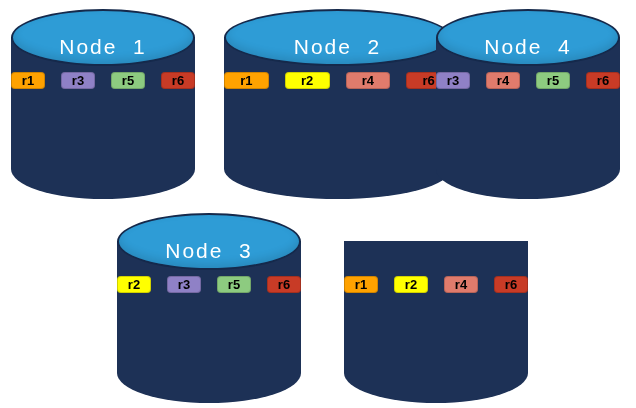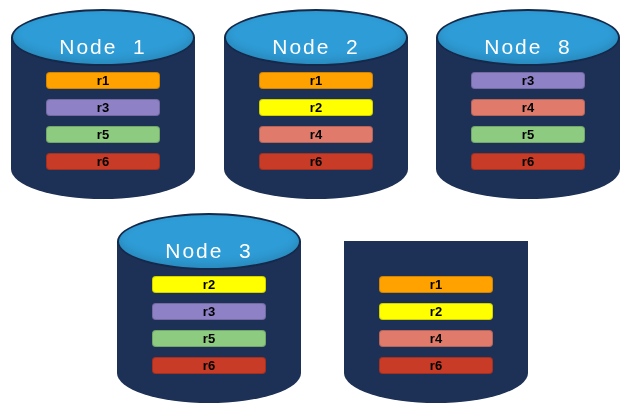--- a/index.html
+++ b/index.html
@@ -14,21 +14,21 @@
     height: 408px;
     background: #ffffff;
     overflow: hidden;
   }
   .node {
     position: absolute;
     width: 184px;
     height: 190px;
   }
   .n1 { left: 11px;  top: 9px;  }
-  .n2 { left: 224px; top: 9px;  }
+  .n2 { left: 224px; top: 9px; padding-left: 43px;  }
   .n3 { left: 436px; top: 9px;  }
   .n4 { left: 117px; top: 213px; }
   .n5 { left: 344px; top: 213px; }
 
   .cyl-body {
     position: absolute;
     left: 0; right: 0;
     top: 28px; bottom: 0;
     background: var(--cyl-body, #1D3156);
     border-radius: 0 0 50% 50% / 0 0 30px 30px;
@@ -54,23 +54,23 @@
     letter-spacing: 2px;
     white-space: pre;
     transform: translateY(1px);
     margin-top: 16px;
   }
   .bars {
     position: absolute;
     left: 0; right: 0;
     top: 63px;
     display: flex;
-    flex-direction: column;
+    flex-direction: row;
     align-items: center;
-    gap: 10px;
+    gap: 16px;
   }
   .bar {
     width: 114px;
     height: 17px;
     border-radius: 4px;
     text-align: center;
     line-height: 17px;
     font-size: 13px;
     font-weight: 700;
     color: var(--bar-text, #000000);
@@ -104,21 +104,21 @@
       <div class="bar" style="background: rgb(255, 162, 0);">r1</div>
       <div class="bar" style="background: rgb(255, 255, 0);">r2</div>
       <div class="bar" style="background: rgb(224, 123, 108);">r4</div>
       <div class="bar" style="background: rgb(200, 59, 38);">r6</div>
     </div>
   </div>
 
   <div class="node n3">
     <div class="cyl-body"></div>
     <div class="cyl-top">
-      <span class="node-label">Node  8</span>
+      <span class="node-label">Node  4</span>
     </div>
     <div class="bars">
       <div class="bar" style="background: rgb(143, 129, 198);">r3</div>
       <div class="bar" style="background: rgb(224, 123, 108);">r4</div>
       <div class="bar" style="background: rgb(141, 203, 128);">r5</div>
       <div class="bar" style="background: rgb(200, 59, 38);">r6</div>
     </div>
   </div>
 
   <div class="node n4">

